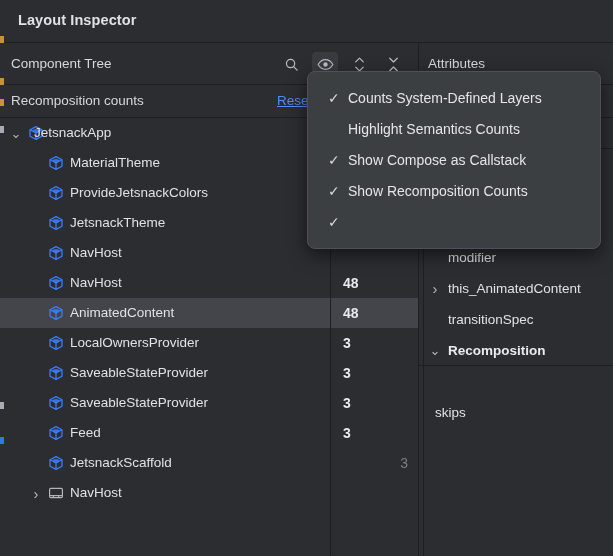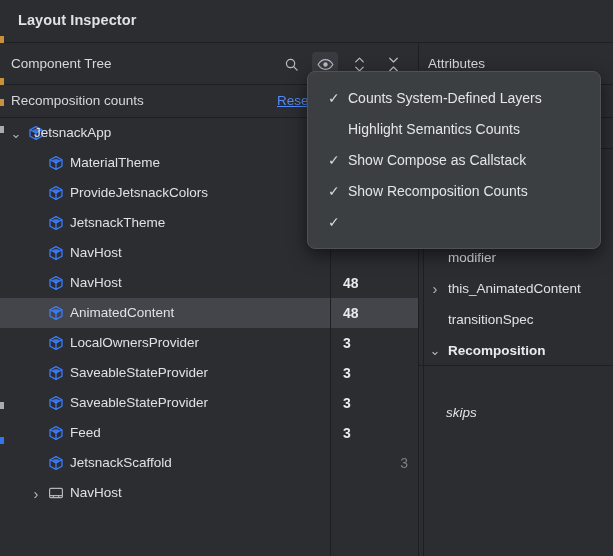--- a/index.html
+++ b/index.html
@@ -381,21 +381,21 @@
         <div class="alabel" style="left: 29px;">this_AnimatedContent</div>
       </div>
       <div class="arow" style="top: 186px;">
         <div class="alabel" style="left: 29px;">transitionSpec</div>
       </div>
       <div class="arow group" style="top: 217px;">
         <div class="atwist" style="left: 9px; font-size: 13px;">⌄</div>
         <div class="alabel" style="left: 29px; text-align: center;">Recomposition</div>
       </div>
       <div class="arow" style="top: 279px;">
-        <div class="alabel" style="left: 27px; font-style: italic;">skips</div>
+        <div class="alabel" style="left: 16px;">skips</div>
       </div>
     </div>
 
   <div class="menu">
       <div class="mitem">
         <span class="mcheck">✓</span>
         <span class="mlabel">Counts System-Defined Layers</span>
       </div>
       <div class="mitem">
         <span class="mcheck"></span>

